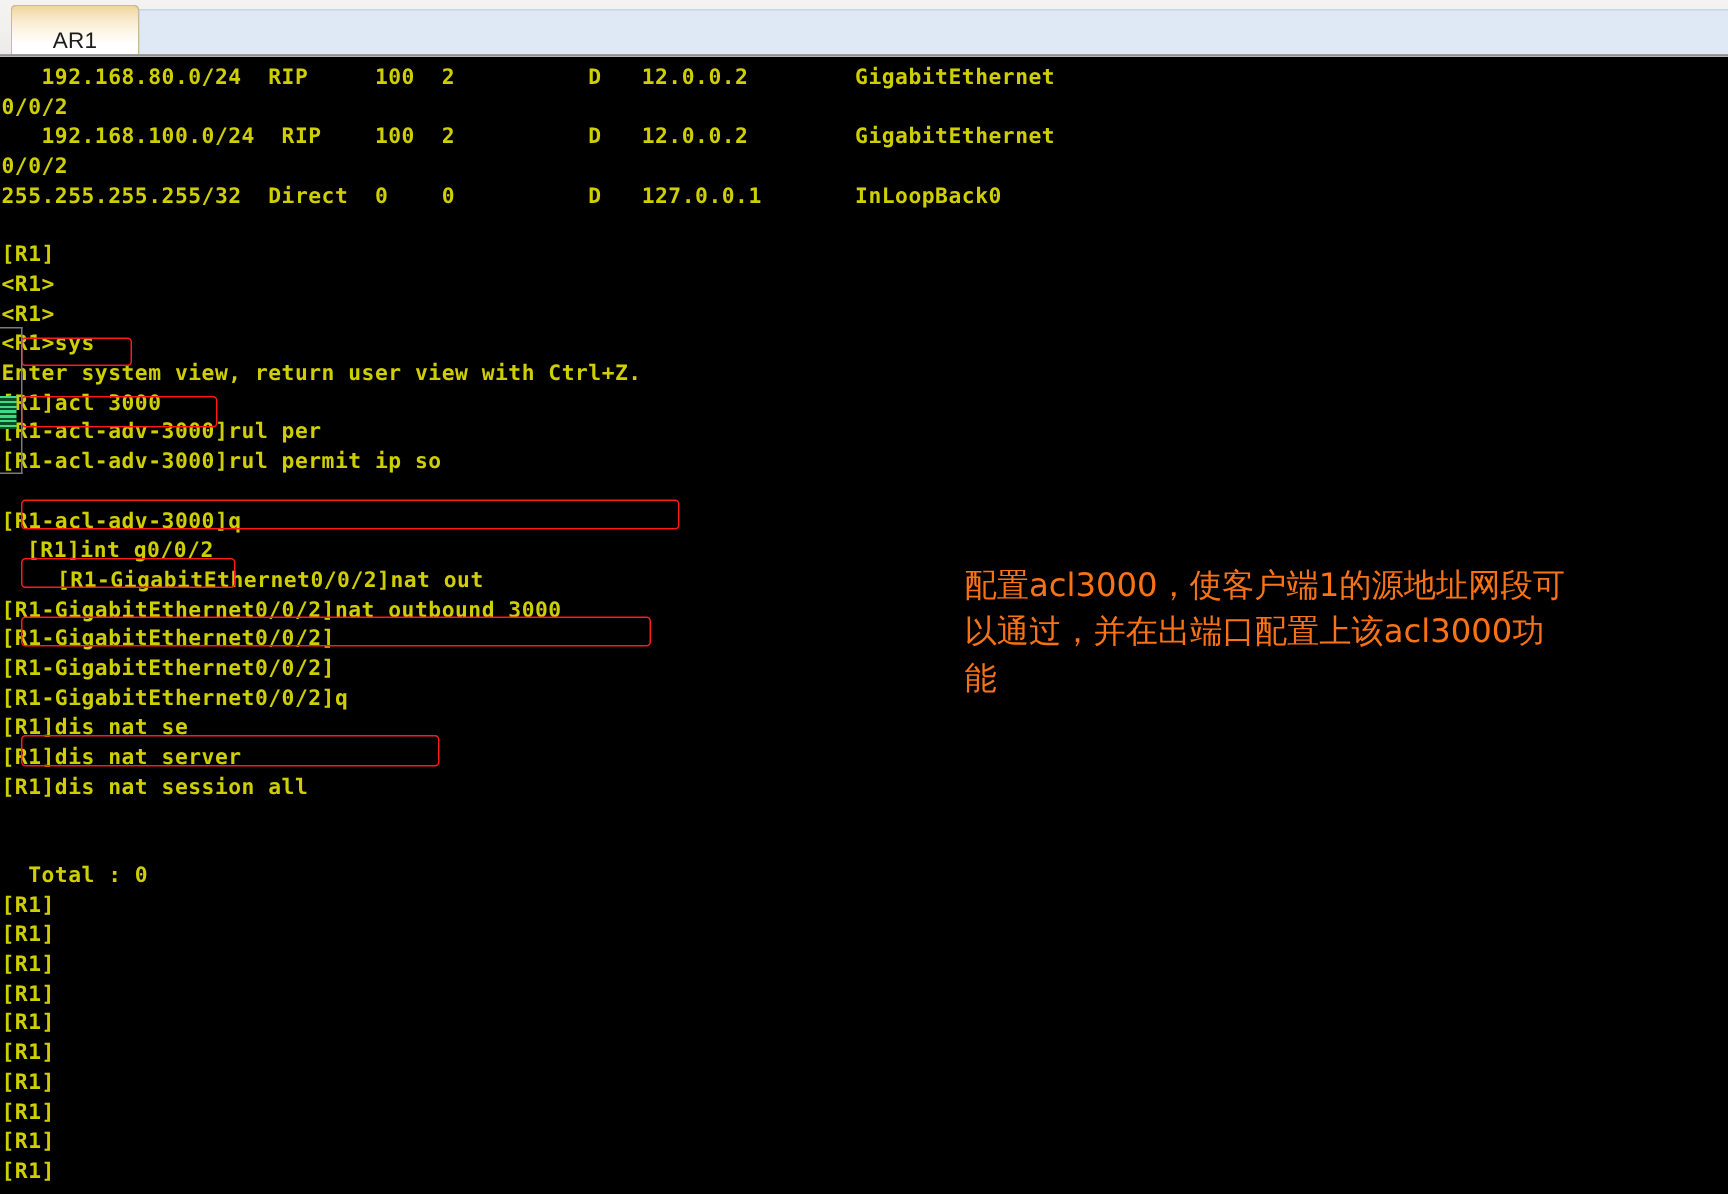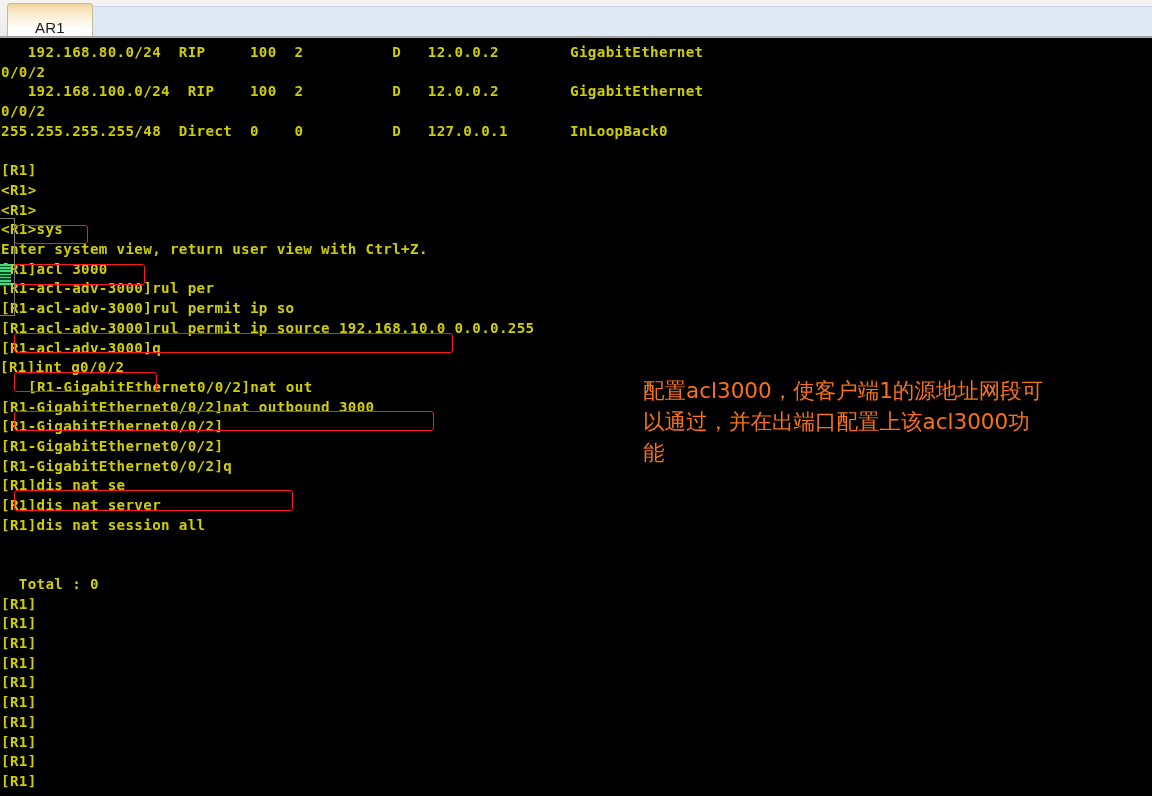--- a/index.html
+++ b/index.html
@@ -180,34 +180,33 @@
     <div id="tabstrip-bottomline"></div>
   </div>
 
   <div id="terminal">
     <div id="term-inner">
 
     <div class="tline" style="top: 4px; left: 1px;">   192.168.80.0/24  RIP     100  2          D   12.0.0.2        GigabitEthernet</div>
         <div class="tline" style="top: 23.7px; left: 1px;">0/0/2</div>
         <div class="tline" style="top: 43.4px; left: 1px;">   192.168.100.0/24  RIP    100  2          D   12.0.0.2        GigabitEthernet</div>
         <div class="tline" style="top: 63.1px; left: 1px;">0/0/2</div>
-        <div class="tline" style="top: 82.8px; left: 1px;">255.255.255.255/48  Direct  0    0          D   127.0.0.1       InLoopBack0</div>
+        <div class="tline" style="top: 82.8px; left: 1px;">255.255.255.255/32  Direct  0    0          D   127.0.0.1       InLoopBack0</div>
         <div class="tline" style="top: 102.5px; left: 1px;"></div>
         <div class="tline" style="top: 122.2px; left: 1px;">[R1]</div>
         <div class="tline" style="top: 141.9px; left: 1px;">&lt;R1&gt;</div>
         <div class="tline" style="top: 161.6px; left: 1px;">&lt;R1&gt;</div>
         <div class="tline" style="top: 181.3px; left: 1px;">&lt;R1&gt;sys</div>
         <div class="tline" style="top: 201px; left: 1px;">Enter system view, return user view with Ctrl+Z.</div>
         <div class="tline" style="top: 220.7px; left: 1px;">[R1]acl 3000</div>
         <div class="tline" style="top: 240.4px; left: 1px;">[R1-acl-adv-3000]rul per</div>
         <div class="tline" style="top: 260.1px; left: 1px;">[R1-acl-adv-3000]rul permit ip so</div>
-        <div class="tline" style="top: 279.8px; left: 1px;">[R1-acl-adv-3000]rul permit ip source 192.168.10.0 0.0.0.255</div>
         <div class="tline" style="top: 299.5px; left: 1px;">[R1-acl-adv-3000]q</div>
-        <div class="tline" style="top: 319.2px; left: 0;">[R1]int g0/0/2</div>
-        <div class="tline" style="top: 338.9px; left: 1px; padding-left: 27px;">[R1-GigabitEthernet0/0/2]nat out</div>
+        <div class="tline" style="top: 319.2px; left: 18px;">[R1]int g0/0/2</div>
+        <div class="tline" style="top: 338.9px; left: 11px; padding-left: 27px;">[R1-GigabitEthernet0/0/2]nat out</div>
         <div class="tline" style="top: 358.6px; left: 1px;">[R1-GigabitEthernet0/0/2]nat outbound 3000</div>
         <div class="tline" style="top: 378.3px; left: 1px;">[R1-GigabitEthernet0/0/2]</div>
         <div class="tline" style="top: 398px; left: 1px;">[R1-GigabitEthernet0/0/2]</div>
         <div class="tline" style="top: 417.7px; left: 1px;">[R1-GigabitEthernet0/0/2]q</div>
         <div class="tline" style="top: 437.4px; left: 1px; text-align: center;">[R1]dis nat se</div>
         <div class="tline" style="top: 457.1px; left: 1px;">[R1]dis nat server</div>
         <div class="tline" style="top: 476.8px; left: 1px;">[R1]dis nat session all</div>
         <div class="tline" style="top: 516.2px; left: 1px;"></div>
         <div class="tline" style="top: 535.9px; left: 1px;">  Total : 0</div>
         <div class="tline" style="top: 555.6px; left: 1px;">[R1]</div>

